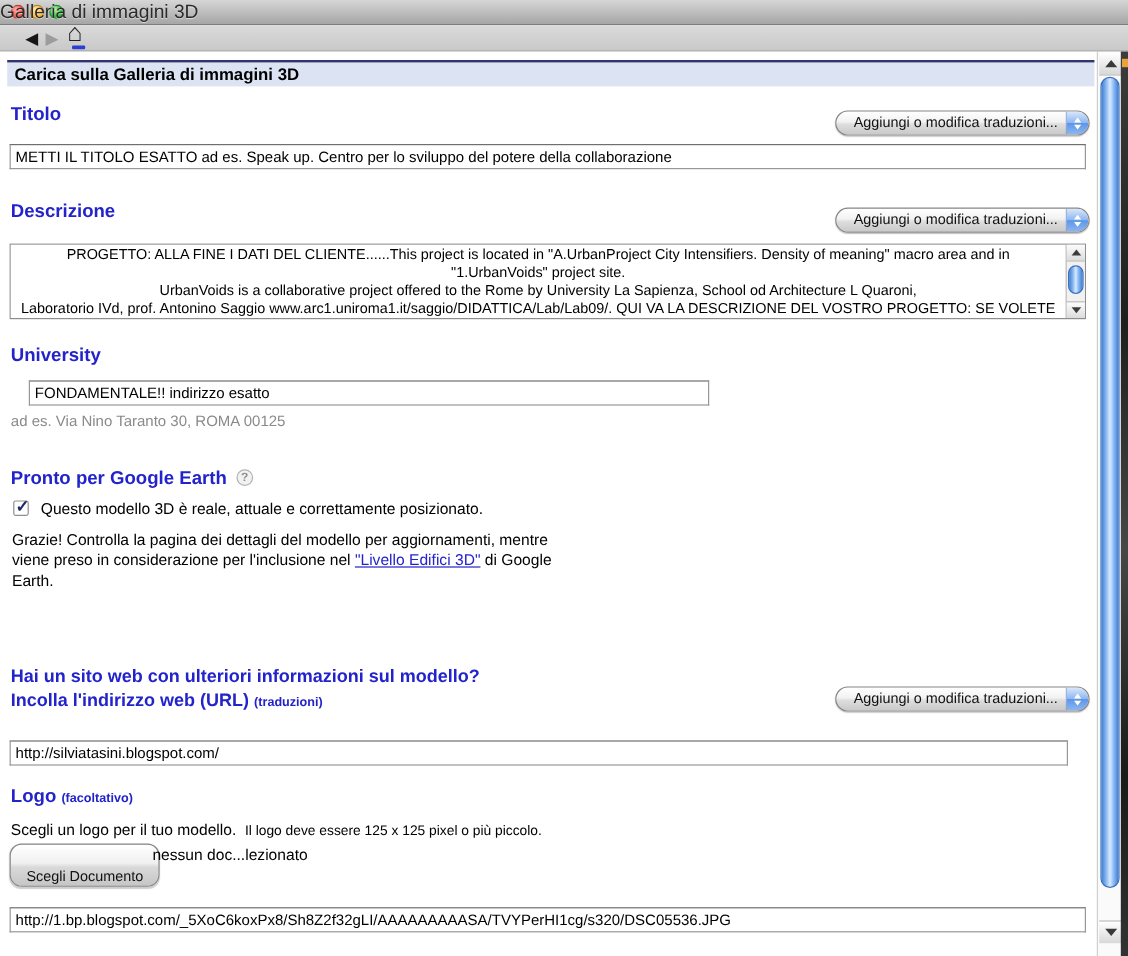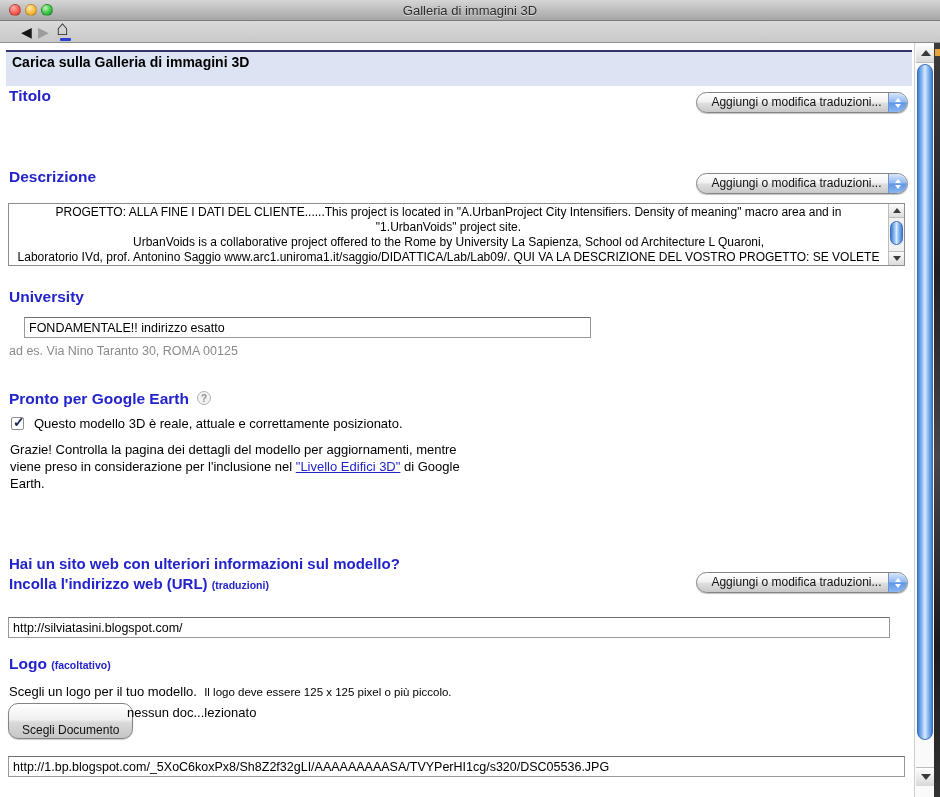--- a/index.html
+++ b/index.html
@@ -11,21 +11,21 @@
   }
 
   
   .titlebar {
     position:absolute; left:0; top:0; width:940px; height:21px;
     background:linear-gradient(#d6d6d6,#b9b9b9 60%,#a6a6a6);
     border-bottom:1px solid #7c7c7c;
   }
   .titlebar .title {
     position:absolute; left:0; right:0; top:0; height:21px;
-    text-align:center; font-size:13px; line-height:21px; color:#2b2b2b;
+    font-size:16px; line-height:21px; color:#2b2b2b;
     text-shadow:0 1px 0 rgba(255,255,255,.5);
   }
   .tl { position:absolute; top:4px; width:12px; height:12px; border-radius:50%; border:1px solid rgba(0,0,0,.25); }
   .tl-red    { left:9px;  background:radial-gradient(circle at 35% 30%, #ffb0a6, #fb5d53 55%, #d9352b); }
   .tl-yellow { left:25px; background:radial-gradient(circle at 35% 30%, #ffe9a8, #fdbc40 55%, #df9b1f); }
   .tl-green  { left:41px; background:radial-gradient(circle at 35% 30%, #c4f4b4, #37c443 55%, #1d9e2c); }
 
   .toolbar {
     position:absolute; left:0; top:21px; width:940px; height:22px;
     background:linear-gradient(#dadada,#c9c9c9);
@@ -34,21 +34,21 @@
   .nav-glyph { position:absolute; top:2px; font-size:14px; line-height:18px; cursor:default; }
   .nav-back { left:21px; color:#161616; }
   .nav-forward { left:38px; color:#9c9c9c; }
   .nav-home { left:56px; top:-2px; font-size:21px; color:#222; }
   .home-underline { position:absolute; left:60px; top:17px; width:11px; height:3px; background:#2b3fd0; border-radius:1px; }
 
   
   .content { position:absolute; left:0; top:43px; width:914px; height:754px; background:#fff; }
 
   .page-header {
-    position:absolute; left:6px; top:7px; width:906px; height:36px;
+    position:absolute; left:6px; top:7px; width:906px; height:22px;
     background:#dce4f3; border-top:2px solid #34356e;
     font-size:14px; font-weight:bold; color:#000; line-height:20px; padding-left:6px;
   }
 
   .h-blue { position:absolute; font-weight:bold; color:#2323cc; font-size:15.5px; white-space:nowrap; }
   .h-small { font-size:10.5px; font-weight:bold; color:#2323cc; }
 
   .txt-input {
     position:absolute; height:21px; background:#fff;
     border:1px solid #989898; border-top-color:#6f6f6f;
@@ -163,20 +163,21 @@
     <div class="page-header">Carica sulla Galleria di immagini 3D</div>
 
     <div class="h-blue" style="left:9px; top:44px;">Titolo</div>
     <div class="popup" style="left:696px; top:49px;">
       <span class="popup-label">Aggiungi o modifica traduzioni...</span>
       <span class="popup-arrows">
           <i class="arr-up"></i>
           <i class="arr-down"></i>
         </span>
     </div>
+    <input class="txt-input" style="left: 8px; top: 77px; width: 897px;" value="METTI IL TITOLO ESATTO ad es. Speak up. Centro per lo sviluppo del potere della collaborazione">
 
     <div class="h-blue" style="left:9px; top:125px;">Descrizione</div>
     <div class="popup" style="left:696px; top:130px;">
       <span class="popup-label">Aggiungi o modifica traduzioni...</span>
       <span class="popup-arrows">
           <i class="arr-up"></i>
           <i class="arr-down"></i>
         </span>
     </div>
     <div class="ta-wrap">

